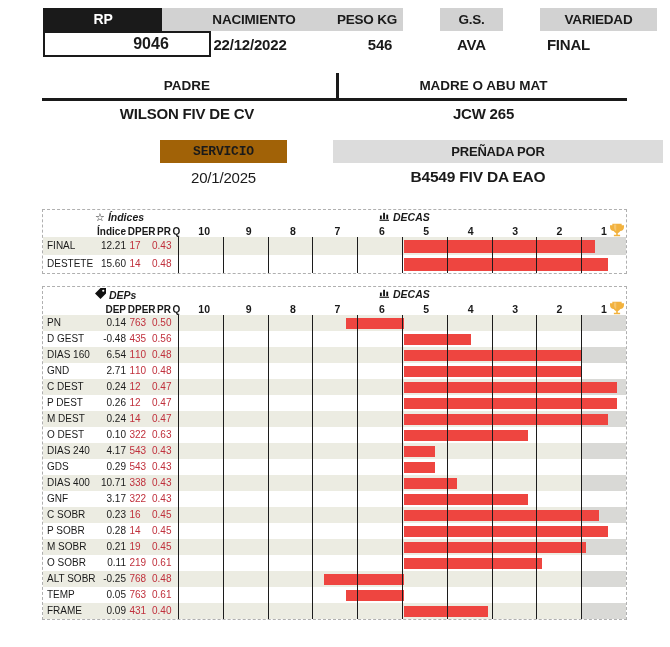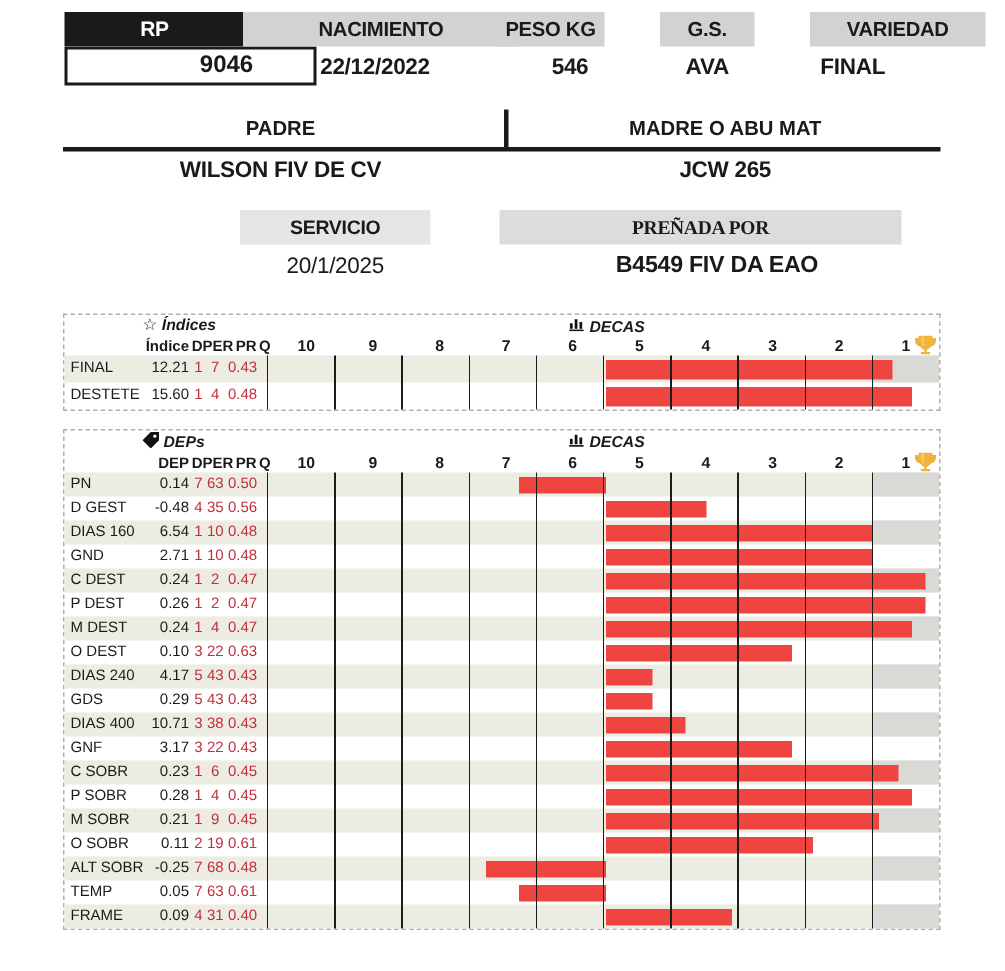--- a/index.html
+++ b/index.html
@@ -5,21 +5,21 @@
   html,body{margin:0;padding:0;}
   body{
     width:670px;height:647px;position:relative;background:#ffffff;
     font-family:"Liberation Sans","DejaVu Sans",sans-serif;color:#1a1a1a;
     overflow:hidden;
   }
   
   .band{position:absolute;height:23px;line-height:23px;text-align:center;
         font-weight:700;font-size:13.5px;background:#d2d2d2;letter-spacing:-0.2px;}
   .band.dark{background:#1a1a1a;color:#ffffff;font-size:14px;}
-  .band.mid{background:#e5e5e5;}
+  .band.mid{background:#a16207;font-family:Liberation Mono, monospace;}
   .band.light{background:#dcdcdc;}
   .val{position:absolute;height:24px;line-height:24px;text-align:center;
        font-weight:600;font-size:15px;letter-spacing:-0.2px;}
   .val.boldname{font-weight:700;font-size:15.5px;}
   .val.reg{font-weight:500;}
   .rp-box{position:absolute;left:43px;top:31px;width:116px;height:22px;
           border:2px solid #1a1a1a;text-align:center;line-height:22px;
           font-weight:700;font-size:16px;background:#fff;padding-left:48px;}
   .parent-label{position:absolute;height:20px;line-height:20px;text-align:center;
                 font-weight:700;font-size:13.5px;}
@@ -38,21 +38,21 @@
   .trophy{position:absolute;right:1px;top:-2px;}
   .tbl-body{position:relative;}
   .grid-overlay{position:absolute;top:0;bottom:0;left:135px;right:0;z-index:3;pointer-events:none;
     background-image:repeating-linear-gradient(to right,#1c1c1c 0,#1c1c1c 1px,transparent 1px,transparent 10%);}
   .trow{display:flex;font-size:10px;}
   .trow.tint{background:#ecece2;}
   .c{white-space:nowrap;overflow:visible;}
   .c-label{width:46px;padding-left:4px;text-align:left;}
   .c-val{width:33px;text-align:right;}
   .c-d{width:9px;text-align:right;}
-  .c-per{width:17px;text-align:center;}
+  .c-per{width:17px;text-align:left;}
   .c-pr{width:19px;text-align:right;}
   .c-q{width:11px;text-align:center;}
   .red{color:#c0303c;}
   .chart{flex:1;position:relative;}
   .bar{position:absolute;top:2.5px;bottom:2.5px;background:#ee4540;z-index:2;}
   .gray-cell{position:absolute;right:0;top:0;bottom:0;width:10%;background:#d9d9d6;z-index:1;}
   .icon-svg{display:inline-block;vertical-align:middle;}
   .star-glyph{font-style:normal;font-weight:700;font-size:11px;line-height:10px;}
 </style>
 </head>
@@ -75,21 +75,21 @@
 
 <div class="parent-label" style="left:42px;width:290px;top:76px;">PADRE</div>
 <div class="parent-label" style="left:340px;width:287px;top:76px;">MADRE O ABU MAT</div>
 <div class="vdivider" style="left:336px;top:73px;width:3px;height:25px;"></div>
 <div class="hrule" style="left:42px;top:98px;width:585px;height:2.5px;"></div>
 <div class="parent-value" style="left:42px;width:290px;top:104px;">WILSON FIV DE CV</div>
 <div class="parent-value" style="left:340px;width:287px;top:104px;">JCW 265</div>
 
 <div class="band mid" style="left:160px;width:127px;top:140px;font-size:13px;">SERVICIO</div>
 <div class="val reg" style="left:160px;width:127px;top:166px;">20/1/2025</div>
-<div class="band light" style="left:333px;width:268px;top:140px;font-size:13px;font-family:Liberation Serif, serif;">PREÑADA POR</div>
+<div class="band light" style="left:333px;width:330px;top:140px;font-size:13px;">PREÑADA POR</div>
 <div class="val boldname" style="left:333px;width:290px;top:165px;">B4549 FIV DA EAO</div>
 
 <div class="tbl" id="tbl-indices" style="top:209px;">
     <div class="tbl-title" style="height: 13px;">
       <span class="ttl">
         <span class="star-glyph">☆</span>
         <span>Índices</span>
       </span>
       <span class="decas">
         <span class="icon-svg"><svg width="11" height="10" viewBox="0 0 12 11">

